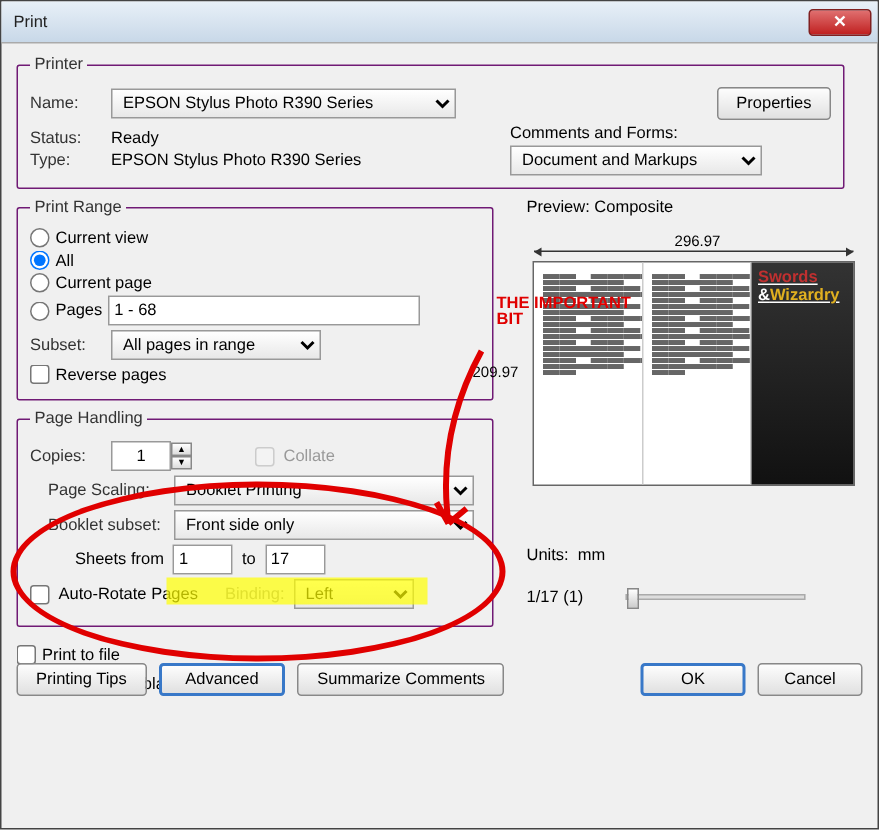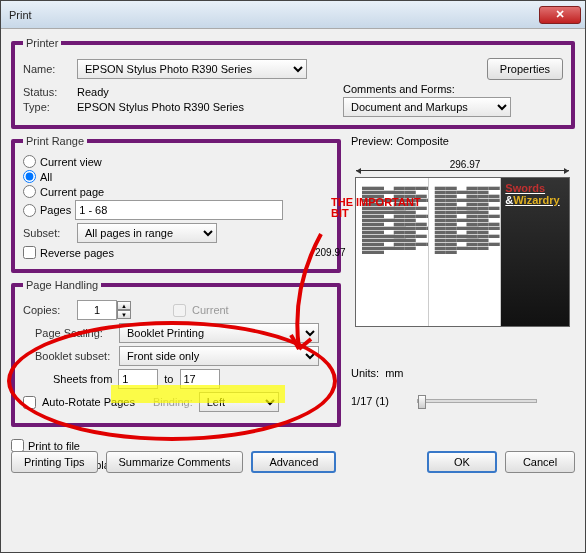--- a/index.html
+++ b/index.html
@@ -2,21 +2,21 @@
 <html><head>
 <meta charset="utf-8">
 <style>
 * { box-sizing: border-box; font-family: "Segoe UI", Tahoma, sans-serif; font-size: 11px; }
 body { margin: 0; background: #888; padding: 0; }
 .window { width: 586px; height: 553px; background: #f0f0f0; border: 1px solid #444; box-shadow: 0 0 8px rgba(0,0,0,0.4); position: relative; }
 .titlebar { height: 28px; background: linear-gradient(#e8f0f8, #c8d8e8); display: flex; align-items: center; padding: 0 4px 0 8px; border-bottom: 1px solid #aaa; }
 .titlebar .title { flex: 1; color: #222; }
 .close-btn { width: 42px; height: 18px; background: linear-gradient(#e07070,#c02020); border: 1px solid #802020; border-radius: 3px; color: #fff; display: flex; align-items: center; justify-content: center; font-weight: bold; cursor: pointer; }
 .body { padding: 8px 10px; position: relative; }
-fieldset { border: 4px solid #701a75; border-radius: 2px; padding: 6px 8px 8px 8px; margin: 0 0 6px 0; }
+fieldset { border: 1px solid #701a75; border-radius: 2px; padding: 6px 8px 8px 8px; margin: 0 12px 6px 0; }
 legend { color: #333; padding: 0 3px; }
 .row { display: flex; align-items: center; margin: 3px 0; gap: 6px; }
 label.fld { width: 48px; color: #333; }
 label.fld2 { width: 90px; color: #333; padding-left: 12px; }
 select, input[type=text] { border: 1px solid #999; background: #fff; padding: 1px 3px; height: 20px; }
 select { background: linear-gradient(#fff,#e8e8e8); }
 .btn { background: linear-gradient(#fdfdfd,#e0e0e0); border: 1px solid #888; border-radius: 3px; padding: 2px 12px; cursor: pointer; height: 22px; }
 .btn.primary { border: 2px solid #3878c8; padding: 1px 16px; }
 .main { display: flex; gap: 10px; }
 .left { width: 330px; }
@@ -130,21 +130,21 @@
             <label class="fld">Copies:</label>
             <span class="spin">
               <input type="text" value="1" style="">
               <span class="spin-btns">
                 <button>▲</button>
                 <button>▼</button>
               </span>
             </span>
             <span style="width:30px"></span>
             <input type="checkbox" disabled="" style="">
-            <span style="color:#999">Current</span>
+            <span style="color:#999">Collate</span>
           </div>
           <div class="row">
             <label class="fld2">Page Scaling:</label>
             <select style="width:200px"><option>Booklet Printing</option></select>
           </div>
           <div class="row">
             <label class="fld2">Booklet subset:</label>
             <select style="width:200px"><option>Front side only</option></select>
           </div>
           <div class="row" style="padding-left:30px">
@@ -198,22 +198,22 @@
           <span style="width:60px">1/17 (1)</span>
           <span class="slider-track">
               <span class="slider-thumb"></span>
             </span>
         </div>
       </div>
     </div>
 
     <div class="bottom-btns">
       <button class="btn">Printing Tips</button>
+      <button class="btn primary">Advanced</button>
       <button class="btn">Summarize Comments</button>
-      <button class="btn primary">Advanced</button>
       <div class="spacer"></div>
       <button class="btn primary" style="width:70px">OK</button>
       <button class="btn" style="width:70px">Cancel</button>
     </div>
 
     <div class="highlight"></div>
     <div class="ellipse"></div>
     <svg class="arrow" width="60" height="140">
       <path d="M40 5 Q10 60 18 120" stroke="#e00000" stroke-width="4" fill="none"></path>
       <path d="M18 120 L10 106 M18 120 L30 110" stroke="#e00000" stroke-width="4" fill="none"></path>

